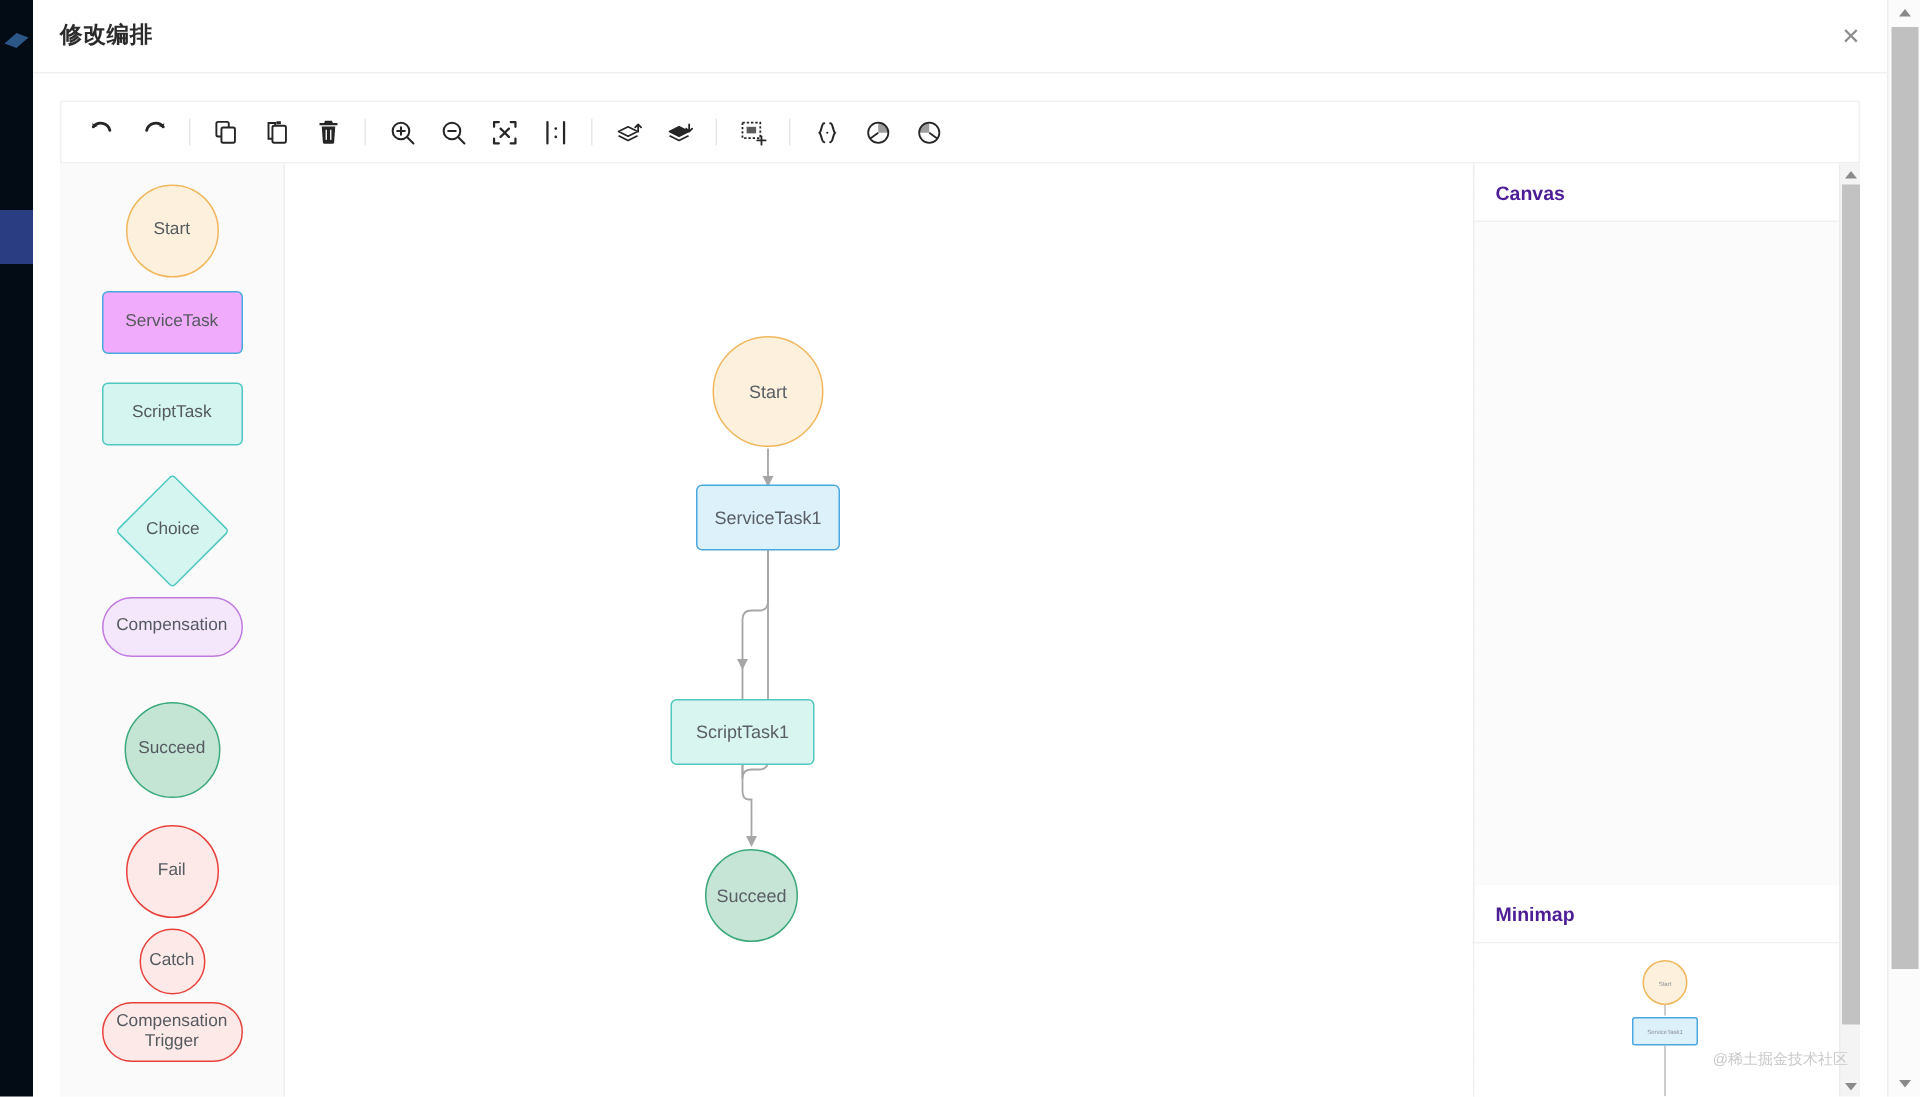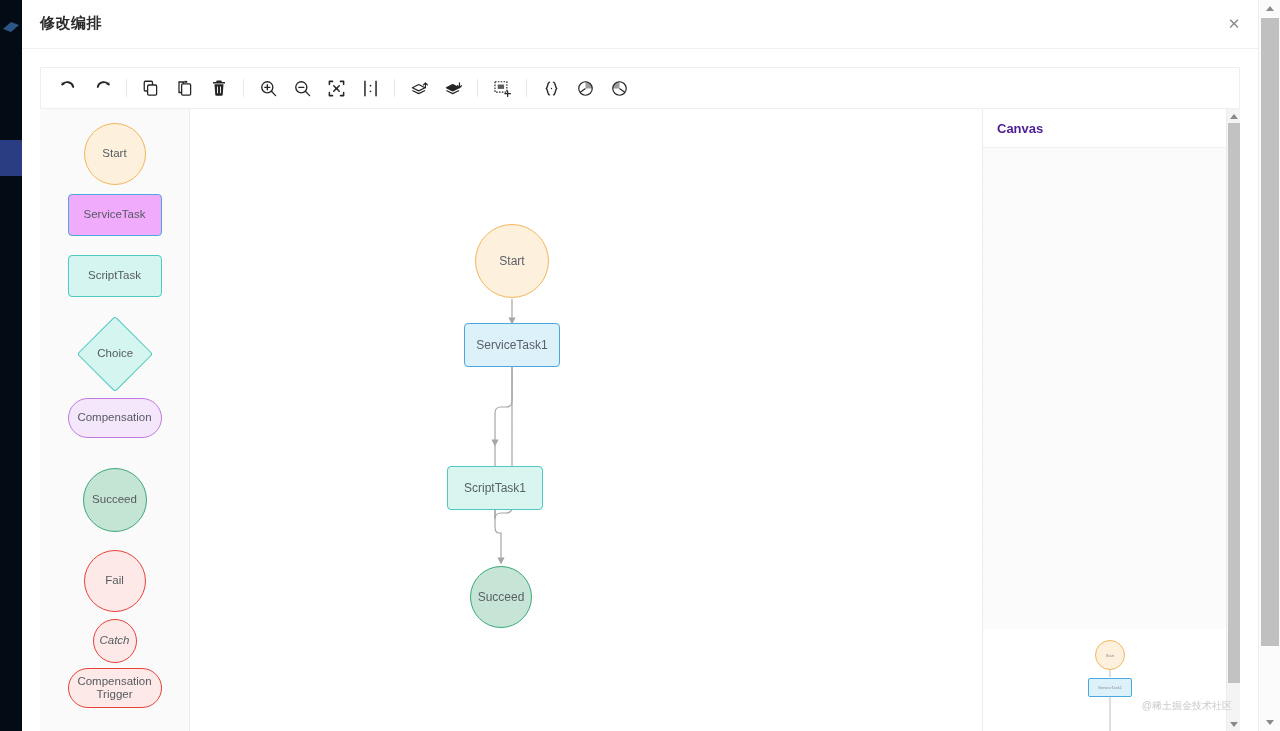--- a/index.html
+++ b/index.html
@@ -413,21 +413,21 @@
         </div>
         <div class="pal-item pal-round" style="width: 94px; height: 40px; margin-top: 0px; margin-bottom: 0px; background: rgb(245, 231, 251); border: 1px solid rgb(192, 122, 224); position: absolute; left: 50%; top: 289px; transform: translateX(-50%);">
           <span class="pal-label" style="white-space: pre-line;">Compensation</span>
         </div>
         <div class="pal-item pal-circle" style="width: 64px; height: 64px; margin-top: 0px; margin-bottom: 0px; background: rgb(196, 228, 212); border: 1px solid rgb(58, 169, 124); position: absolute; left: 50%; top: 359px; transform: translateX(-50%);">
           <span class="pal-label" style="white-space: pre-line;">Succeed</span>
         </div>
         <div class="pal-item pal-circle" style="width: 62px; height: 62px; margin-top: 0px; margin-bottom: 0px; background: rgb(253, 234, 232); border: 1px solid rgb(232, 65, 60); position: absolute; left: 50%; top: 441px; transform: translateX(-50%);">
           <span class="pal-label" style="white-space: pre-line;">Fail</span>
         </div>
-        <div class="pal-item pal-circle" style="width: 44px; height: 44px; margin-top: 0px; margin-bottom: 0px; background: rgb(253, 234, 232); border: 1px solid rgb(232, 65, 60); position: absolute; left: 50%; top: 510px; transform: translateX(-50%); font-style: italic;">
+        <div class="pal-item pal-circle" style="width: 44px; height: 44px; margin-top: 0px; margin-bottom: 0px; background: rgb(253, 234, 232); border: 1px solid rgb(232, 65, 60); position: absolute; left: 50%; top: 510px; transform: translateX(-50%);">
           <span class="pal-label" style="white-space: pre-line;">Catch</span>
         </div>
         <div class="pal-item pal-round" style="width: 94px; height: 40px; margin-top: 0px; margin-bottom: 0px; background: rgb(253, 234, 232); border: 1px solid rgb(232, 65, 60); position: absolute; left: 50%; top: 559px; transform: translateX(-50%);">
           <span class="pal-label" style="white-space: pre-line;">Compensation
 Trigger</span>
         </div>
       </div>
 
     <div id="canvas-area">
       <svg id="edge-layer" style="position:absolute;left:0;top:0;width:100%;height:100%;pointer-events:none;">
@@ -451,20 +451,21 @@
           <span>ScriptTask1</span>
         </div>
         <div class="node node-circle" style="left: 280px; top: 457px; width: 62px; height: 62px; background: rgb(199, 229, 214); border: 1px solid rgb(58, 169, 124);">
           <span>Succeed</span>
         </div>
       </div>
 
     <div id="right-panel">
       <div class="rp-section-title">Canvas</div>
       <div id="canvas-props-body"></div>
+      <div class="rp-section-title">Minimap</div>
       <div id="minimap-body">
         <svg style="position:absolute;left:0;top:0;width:100%;height:100%;">
           <path d="M127 41 L127 48" stroke="#bdbdbd" stroke-width="1" fill="none"></path>
           <path d="M127 68 L127 102" stroke="#bdbdbd" stroke-width="1" fill="none"></path>
         </svg>
       <div class="mini-node" style="left: 112px; top: 11px; width: 30px; height: 30px; background: rgb(253, 240, 220); border: 1px solid rgb(242, 183, 92); border-radius: 50%; display: flex; align-items: center; justify-content: center; font-size: 4px; color: rgb(138, 143, 150);">
             <span>Start</span>
           </div>
           <div class="mini-node" style="left: 105px; top: 48.5px; width: 44px; height: 19px; background: rgb(221, 241, 251); border: 1px solid rgb(74, 168, 224); border-radius: 2px; display: flex; align-items: center; justify-content: center; font-size: 4px; color: rgb(138, 143, 150);">
             <span>ServiceTask1</span>

